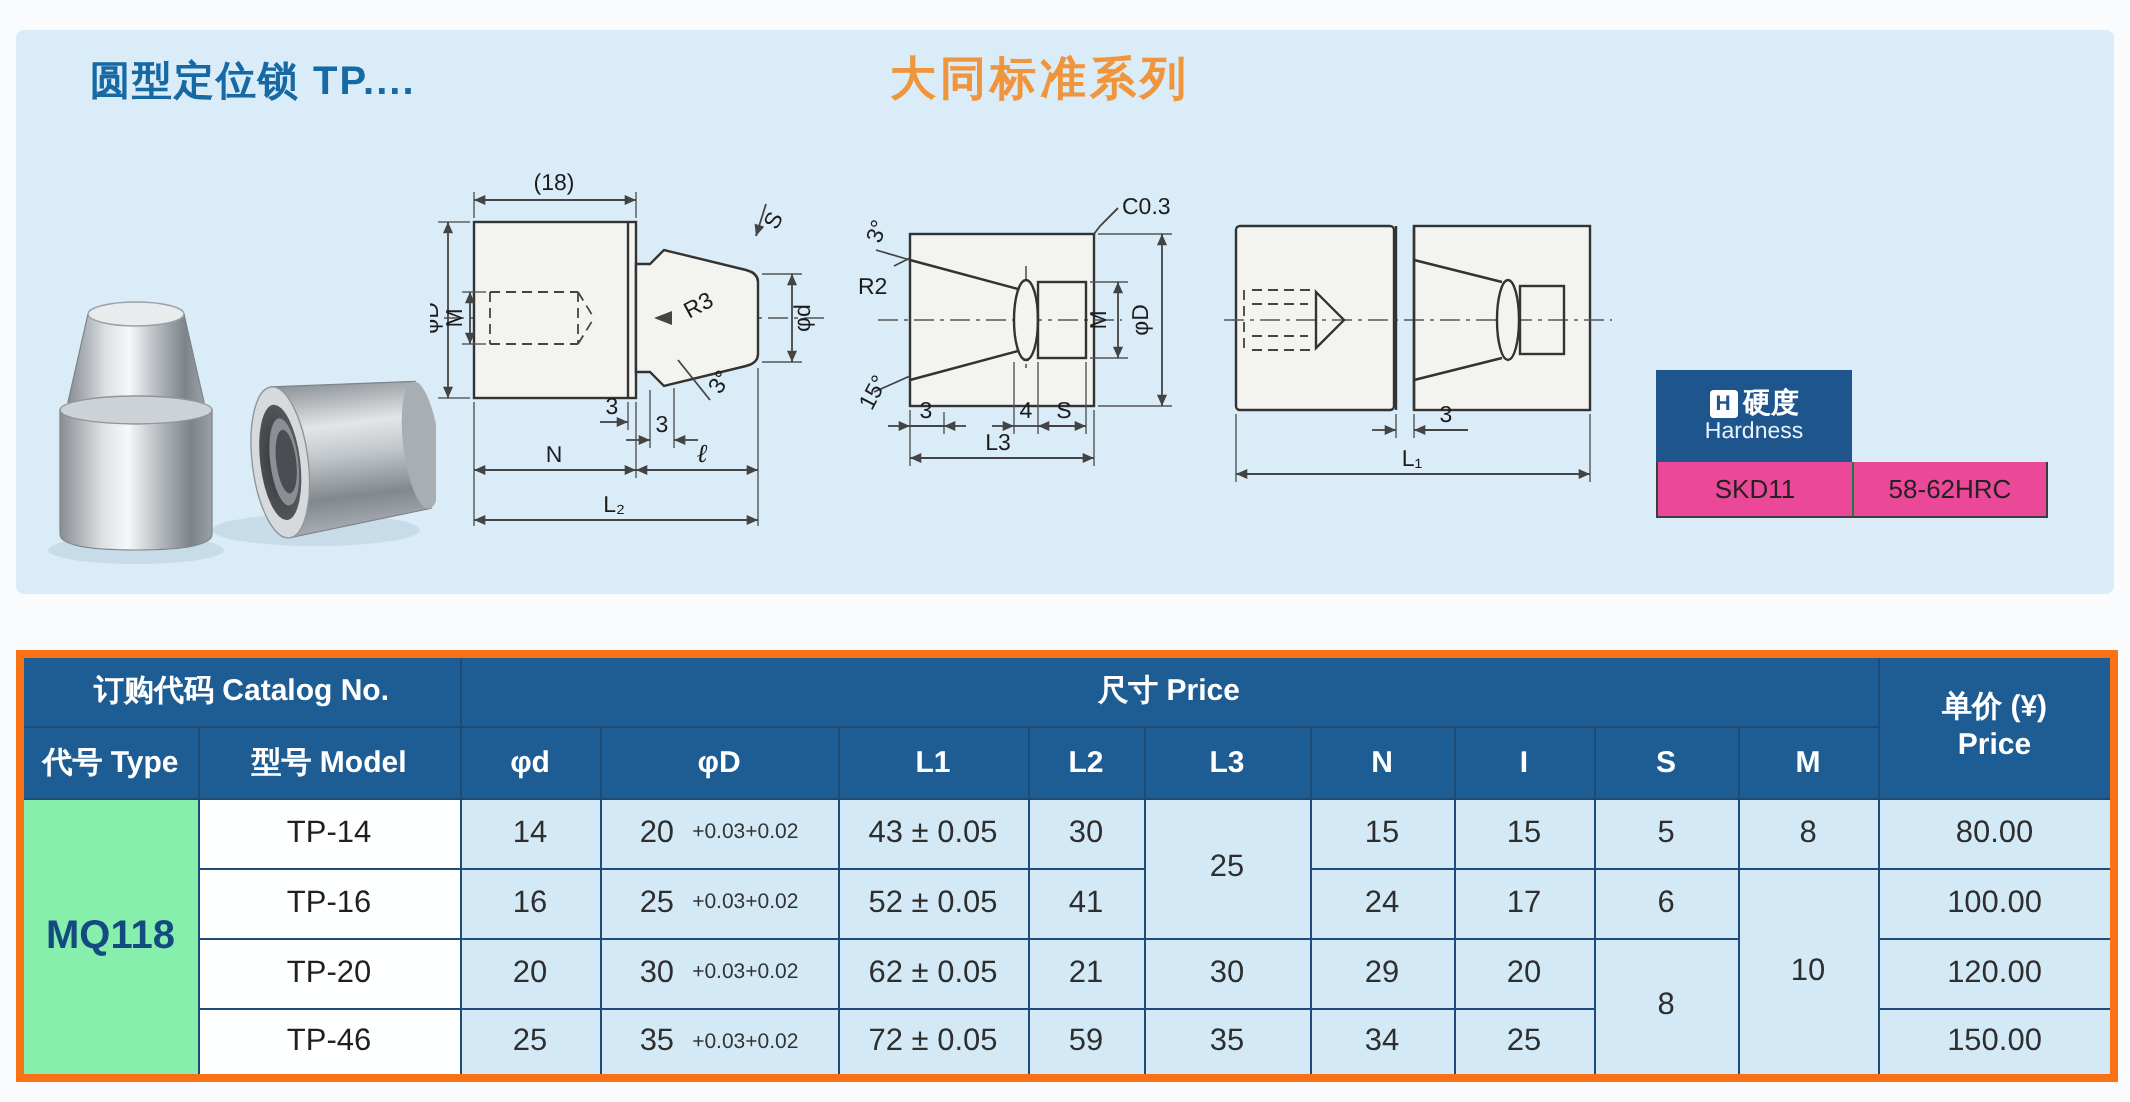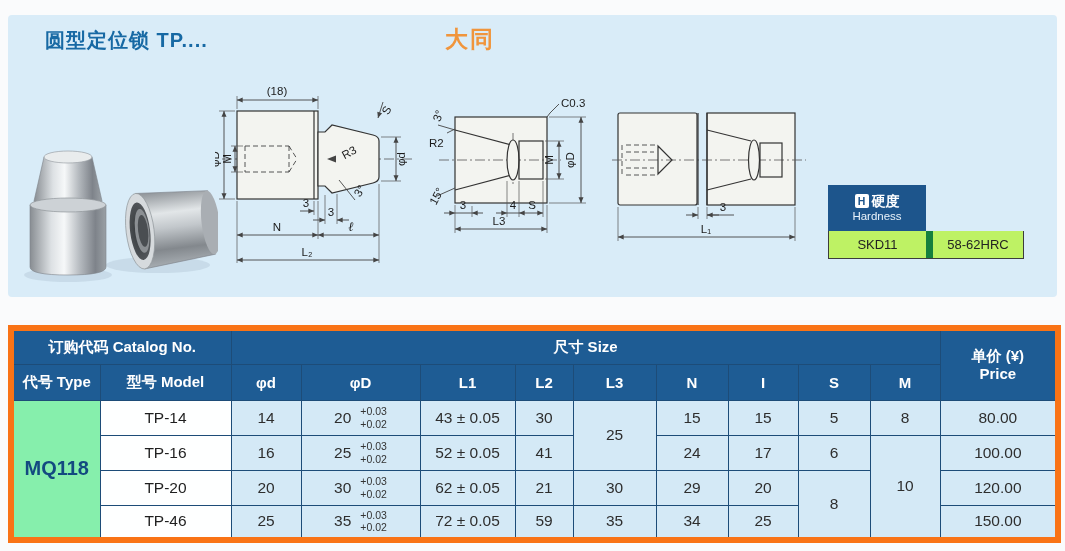--- a/index.html
+++ b/index.html
@@ -35,48 +35,49 @@
   .matbox .hdr { display:flex; }
   .matbox .hcell { width:98px; height:46px; background:#1d558c; color:#fff; text-align:center;
                    display:flex; flex-direction:column; justify-content:center; }
   .matbox .hcell + .hcell { border-left:2px solid #cfe6f4; }
   .matbox .h1 { font-size:14px; font-weight:bold; line-height:1.2; }
   .matbox .h2 { font-size:11.5px; color:#e8f2fa; line-height:1.1; }
   .badge { display:inline-block; width:14px; height:14px; background:#fff; color:#1d558c;
            font-size:10.5px; font-weight:bold; line-height:14px; text-align:center;
            border-radius:2px; margin-right:3px; vertical-align:1px; }
   .matbox .vals { display:flex; border:1px solid #3c3c3c; border-top:none; }
-  .matbox .vcell { width:97px; height:27px; background:#bef264; color:#222; font-size:13px;
+  .matbox .vcell { width:97px; height:27px; background:#ec4899; color:#222; font-size:13px;
                    display:flex; align-items:center; justify-content:center; }
-  .matbox .vcell + .vcell { border-left:7px solid #15803d; }
+  .matbox .vcell + .vcell { border-left:1px solid #15803d; }
 
   
   table.spec { position:absolute; left:8px; top:325px; width:1049px; border-collapse:collapse;
-               table-layout:fixed; border:6px solid #f97316; }
+               table-layout:fixed; border:4px solid #f97316; }
   table.spec th, table.spec td { border:1px solid #1d4c78; text-align:center; vertical-align:middle;
                padding:0; overflow:hidden; }
   table.spec th { background:#1e5c94; color:#fff; font-size:15px; font-weight:600; }
   tr.hrow { height:36px; }
   tr.brow { height:35px; }
   td.blue  { background:#d4e9f6; color:#2e2e2e; font-size:15.5px; }
   td.white { background:#feffff; color:#1f1f1f; font-size:15.5px;margin-left:32px; }
   td.typecell { background:#86efac; color:#134a80; font-size:20px; font-weight:bold; }
   .pricehdr span { display:block; line-height:1.25; }
   .tolwrap { display:flex; align-items:center; justify-content:center; gap:9px; }
-  .tol { display:flex; flex-direction:column; font-size:10.5px; line-height:1.15;
+  .tol { display:flex; flex-direction:row; font-size:10.5px; line-height:1.15;
          color:#333; text-align:left; }
 </style>
 </head>
 <body>
 
 <div class="panel">
 
   <div class="page-title">圆型定位锁 TP....</div>
   <div class="series">
     <span>大同</span>
+    <span>标准系列</span>
   </div>
 
   <svg class="photo" width="200" height="165" viewBox="0 0 200 165">
     <defs>
       <linearGradient id="metH" x1="0" y1="0" x2="1" y2="0">
         <stop offset="0" stop-color="#888d92"></stop>
           <stop offset="0.28" stop-color="#dde1e4"></stop>
         <stop offset="0.45" stop-color="#f6f8f9"></stop>
           <stop offset="0.66" stop-color="#b4b9be"></stop>
         <stop offset="0.86" stop-color="#7e838a"></stop>
@@ -285,21 +286,21 @@
       <col style="width:83px">
       <col style="width:72px">
     <col style="width:70px">
       <col style="width:72px">
       <col style="width:70px">
       <col style="width:118px">
   </colgroup>
   <tbody>
       <tr class="hrow">
     <th colspan="2">订购代码 Catalog No.</th>
-    <th colspan="9">尺寸 Size</th>
+    <th colspan="9">尺寸 Price</th>
     <th rowspan="2" class="pricehdr">
       <span>单价 (¥)</span>
       <span>Price</span>
     </th>
   </tr>
   <tr class="hrow">
     <th>代号 Type</th>
     <th>型号 Model</th>
     <th>φd</th>
     <th>φD</th>

